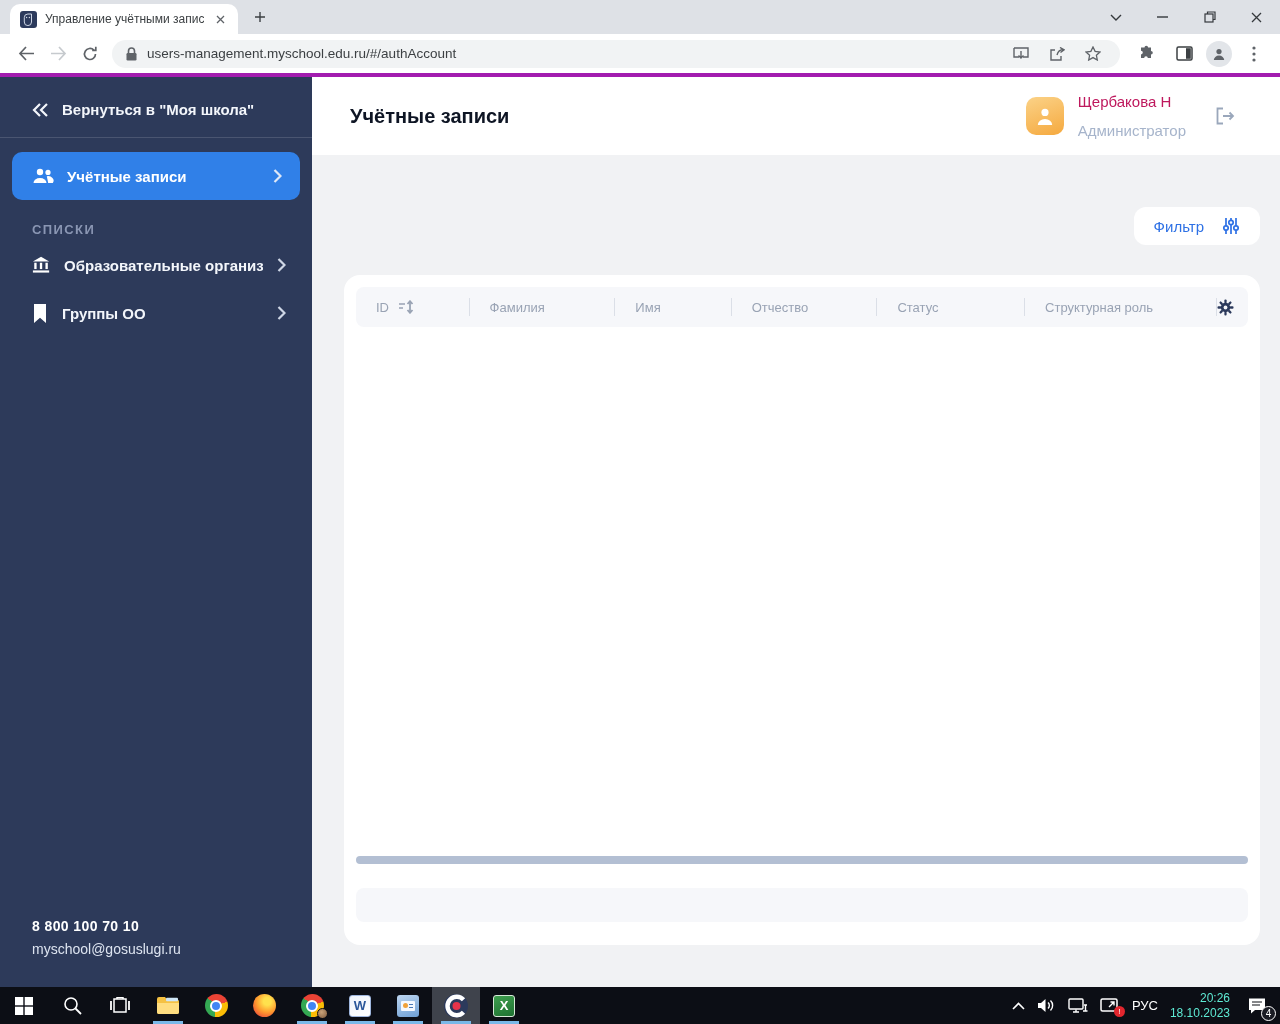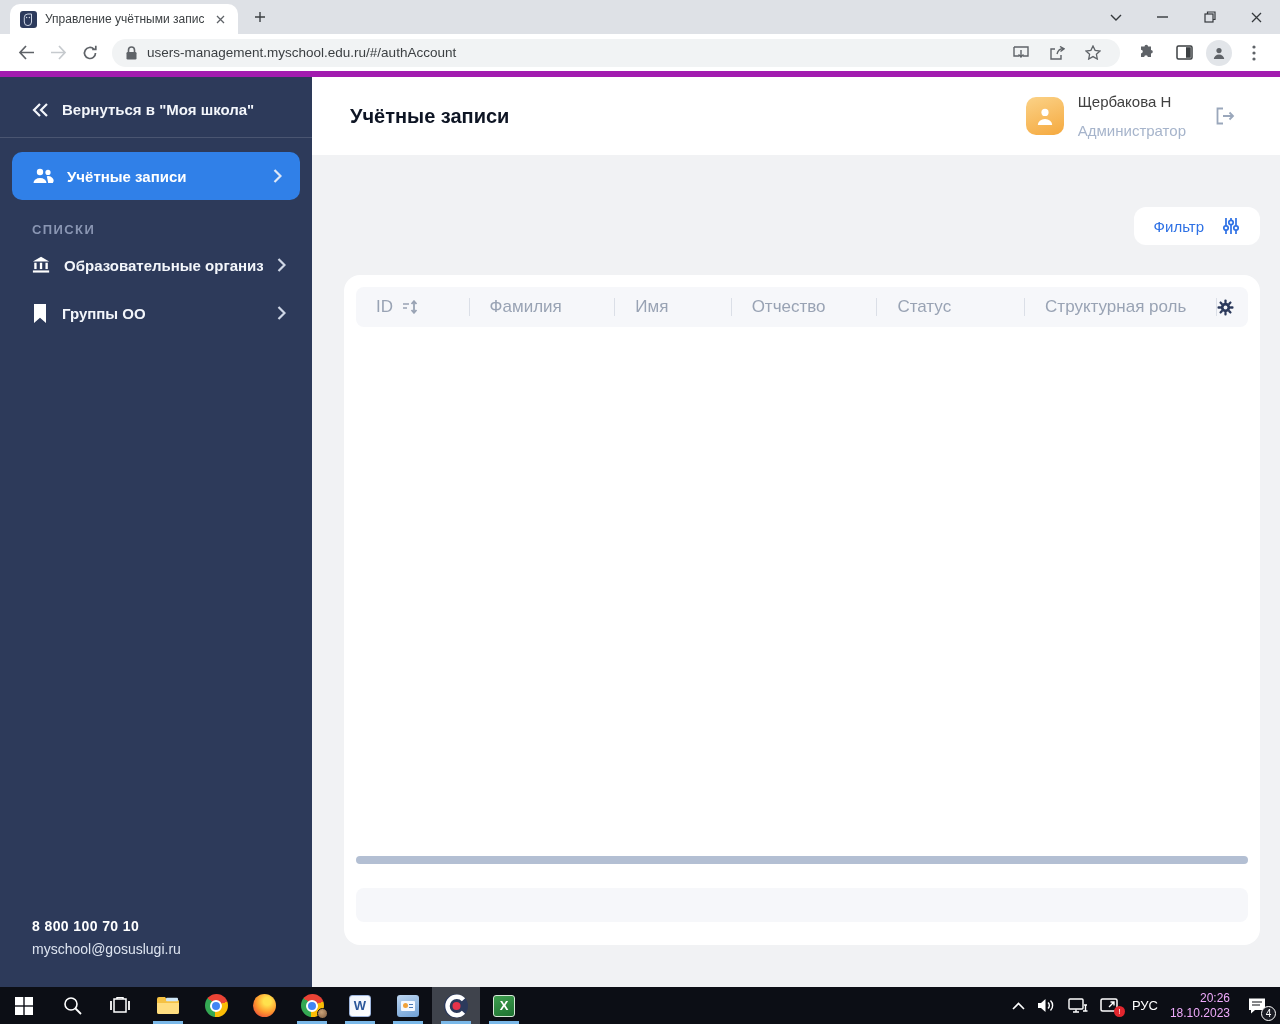--- a/index.html
+++ b/index.html
@@ -11,21 +11,21 @@
   .tab { margin-left:10px; width:228px; height:30px; background:#fff; border-radius:10px 10px 0 0;
     display:flex; align-items:center; padding:0 10px; gap:8px; }
   .favicon { width:17px; height:17px; background:#2c3a5c; border-radius:3px; flex:none;
     display:flex; align-items:center; justify-content:center; }
   .tab-title { font-size:12px; color:#3c4043; white-space:nowrap; overflow:hidden; flex:1; }
   .tab-close { width:16px; height:16px; flex:none; display:flex; align-items:center; justify-content:center; border-radius:50%; }
   .newtab { width:28px; height:28px; margin:0 0 3px 8px; display:flex; align-items:center; justify-content:center; border-radius:50%; }
   .win-controls { position:absolute; right:0; top:0; height:34px; display:flex; }
   .win-btn { width:47px; height:34px; display:flex; align-items:center; justify-content:center; }
 
-  .toolbar { height:43px; background:#fff; display:flex; align-items:center; padding:0 10px; border-bottom:6px solid #a21caf; }
+  .toolbar { height:43px; background:#fff; display:flex; align-items:center; padding:0 10px; border-bottom:4px solid #a21caf; }
   .nav-ico { width:32px; height:32px; display:flex; align-items:center; justify-content:center; border-radius:50%; flex:none; }
   .urlbar { flex:1; height:28px; background:#f1f3f4; border-radius:14px; display:flex; align-items:center;
     padding:0 14px; margin:0 6px; gap:10px; min-width:0; }
   .url-text { font-size:13.5px; color:#3c4043; white-space:nowrap; overflow:hidden; flex:1; }
   .pill-ico { width:26px; height:26px; display:flex; align-items:center; justify-content:center; flex:none; }
   .tb-right { display:flex; align-items:center; gap:6px; padding-left:4px; }
   .profile-circ { width:26px; height:26px; border-radius:50%; background:#e2e5e9; display:flex; align-items:center; justify-content:center; }
 
   
   .app { display:flex; height:910px; }
@@ -49,51 +49,51 @@
   .phone { font-size:14px; font-weight:700; letter-spacing:.4px; color:#ffffff; }
   .email { font-size:14px; color:#dde4f0; margin-top:7px; }
   .chev-r { margin-left:auto; flex:none; }
 
   .main { flex:1; display:flex; flex-direction:column; background:#f1f2f4; min-width:0; }
   .main-header { height:78px; background:#fff; display:flex; align-items:center; padding:0 40px 0 38px; flex:none; }
   .page-title { font-size:20px; font-weight:700; color:#0e1524; }
   .user-block { margin-left:auto; display:flex; align-items:center; gap:14px; }
   .avatar { width:38px; height:38px; border-radius:10px; background:linear-gradient(160deg,#fbd287,#f5a93f);
     display:flex; align-items:center; justify-content:center; }
-  .user-name { font-size:15px; color:#404040; }
+  .user-name { font-size:15px; color:#be185d; }
   .user-role { font-size:15px; color:#a6b4cb; margin-top:12px; }
   .logout-btn { margin-left:24px; width:30px; height:30px; display:flex; align-items:center; justify-content:center; cursor:pointer; }
 
   .content { flex:1; padding:0 20px 0 32px; display:flex; flex-direction:column; }
   .filter-row { margin-top:52px; display:flex; justify-content:flex-end; }
   .filter-btn { height:38px; background:#fff; border:none; border-radius:12px; padding:0 20px;
     display:flex; align-items:center; gap:18px; color:#2e71e5; font-size:15px; cursor:pointer; }
 
   .card { margin-top:30px; height:670px; background:#fff; border-radius:16px; padding:12px 12px 23px;
     display:flex; flex-direction:column; }
   .thead { height:40px; background:#f6f7fa; border-radius:8px; display:flex; align-items:center;
-    color:#99a3b4; font-size:17px; flex:none; }
+    color:#99a3b4; font-size:13px; flex:none; }
   .th { display:flex; align-items:center; padding-left:20px; height:18px; }
   .th + .th { border-left:1px solid #dbdfe7; }
   .th-id { width:98px; gap:9px; }
   .th-last { width:148px;margin-left:16px; } .th-first { width:118px; } .th-middle { width:148px; }
   .th-status { width:150px; } .th-role { width:195px; }
   .th-gear { flex:1; justify-content:flex-end; padding-right:14px; border-left:1px solid #dbdfe7; height:18px; display:flex; align-items:center; }
   .tbody { flex:1; }
   .hscroll { height:8px; background:#b3bfd3; border-radius:4px; flex:none; cursor:pointer; }
   .tfoot { height:34px; background:#f6f7fa; border-radius:8px; margin-top:24px; flex:none; }
 
   
   .taskbar { height:37px; background:#0c0e15; display:flex; align-items:stretch; color:#fff; }
   .tb-btn { width:48px; display:flex; align-items:center; justify-content:center; position:relative; cursor:pointer; }
   .tb-btn.running::after { content:''; position:absolute; left:9px; right:9px; bottom:0; height:3px; background:#7ab8e8; }
   .tb-btn.active-app { background:#3f434c; }
   .tray { margin-left:auto; display:flex; align-items:center; gap:12px; padding-right:8px; }
   .tray-txt { font-size:13px; color:#fff; }
-  .clock { text-align:right; font-size:12px; line-height:1.25; color:#f0abfc; cursor:pointer; }
+  .clock { text-align:right; font-size:12px; line-height:1.25; color:#5eead4; cursor:pointer; }
   .notif { position:relative; width:30px; height:26px; display:flex; align-items:center; justify-content:center; cursor:pointer; }
   .notif-badge { position:absolute; right:-4px; bottom:-2px; width:15px; height:15px; border-radius:50%;
     background:#1a1c24; border:1.5px solid #fff; color:#fff; font-size:10px; display:flex; align-items:center; justify-content:center; }
 
   
   .chrome-ball { width:23px; height:23px; border-radius:50%; position:relative;
     background:conic-gradient(from -50deg, #ea4335 0 33.3%, #fbbc05 0 66.6%, #34a853 0 100%); }
   .chrome-ball::after { content:''; position:absolute; inset:5.5px; border-radius:50%; background:#4285f4; border:2.5px solid #fff; }
   .ff-ball { width:23px; height:23px; border-radius:50%;
     background:radial-gradient(circle at 62% 32%, #ffe14d 0 18%, #ff9a2e 52%, #e8443a 88%); }

